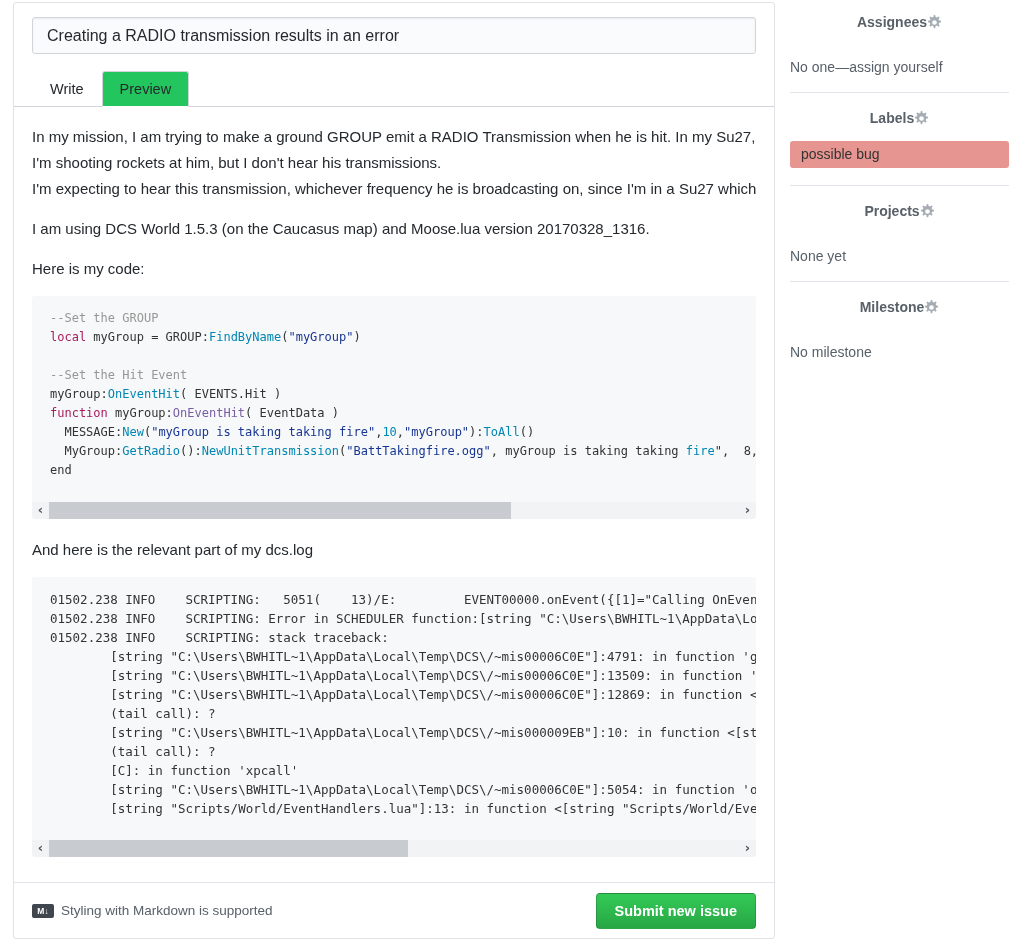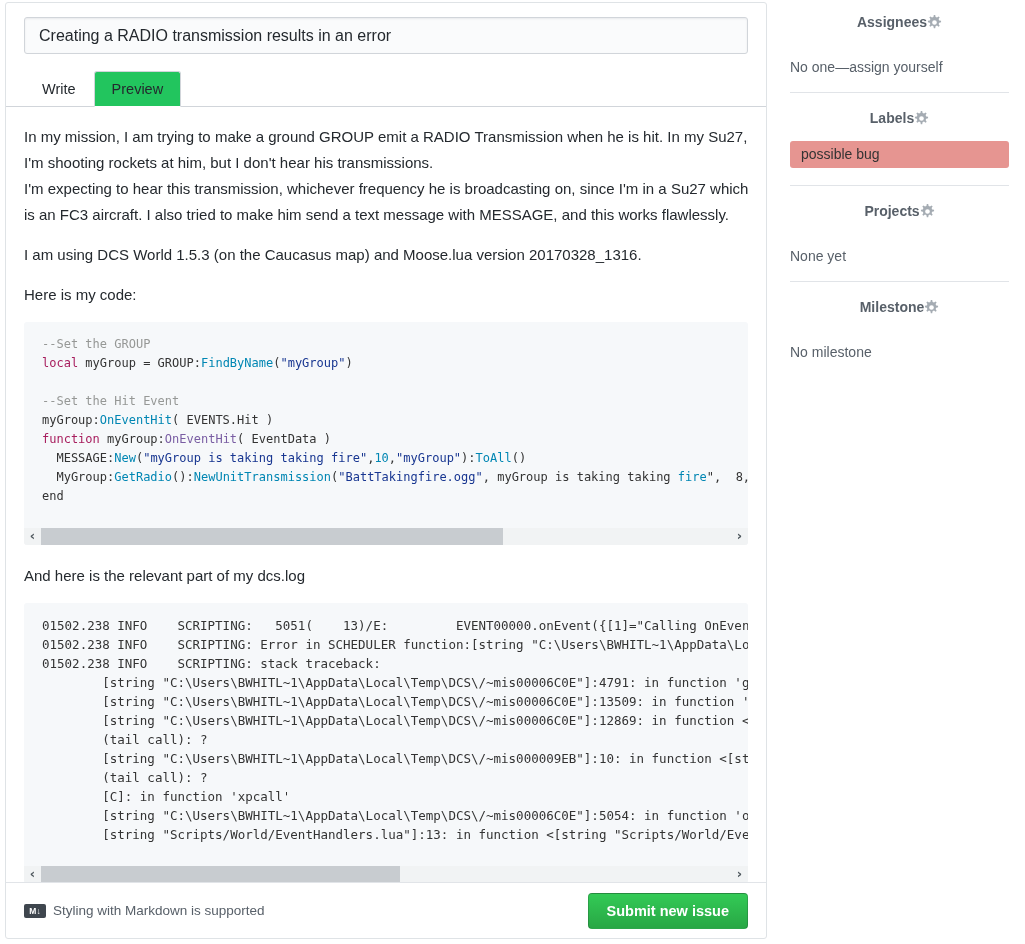--- a/index.html
+++ b/index.html
@@ -1,17 +1,17 @@
 <!DOCTYPE html>
 <html><head>
 <meta charset="utf-8">
 <style>
   html,body{margin:0;padding:0;background:#fff;width:1025px;height:944px;overflow:hidden;
     font-family:"Liberation Sans",sans-serif;-webkit-font-smoothing:antialiased;}
-  .main{position:absolute;left:5px;top:2px;width:762px;height:937px;box-sizing:border-box;
+  .main{position:absolute;left:13px;top:2px;width:762px;height:937px;box-sizing:border-box;
     border:1px solid #dfe3e6;border-radius:3px;display:flex;flex-direction:column;background:#fff;}
   .title-wrap{padding:14px 18px 0;}
   .title-input{width:100%;box-sizing:border-box;height:37px;padding:0 14px;
     font-family:"Liberation Sans",sans-serif;font-size:16px;color:#24292e;background:#fafbfc;
     border:1px solid #d1d5da;border-radius:3px;outline:none;box-shadow:inset 0 1px 2px rgba(27,31,35,.075);}
   .tabnav{margin-top:16px;padding-left:18px;border-bottom:1px solid #d1d5da;display:flex;}
   .tab{font-size:14.5px;color:#24292e;padding:9px 17px;position:relative;top:1px;cursor:pointer;
     border:1px solid transparent;border-radius:3px 3px 0 0;background:transparent;}
   .tab.active{background:#22c55e;border-color:#d1d5da;border-bottom-color:#fff;}
   .preview{flex:1;padding:17px 18px 0;overflow:hidden;}
@@ -62,21 +62,20 @@
   </div>
   <div class="tabnav">
     <span class="tab">Write</span>
     <span class="tab active">Preview</span>
   </div>
   <div class="preview">
     <div class="para">
         <div>In my mission, I am trying to make a ground GROUP emit a RADIO Transmission when he is hit. In my Su27,</div>
         <div>I'm shooting rockets at him, but I don't hear his transmissions.</div>
         <div>I'm expecting to hear this transmission, whichever frequency he is broadcasting on, since I'm in a Su27 which</div>
-        <div>is an FC3 aircraft. I also tried to make him send a text message with MESSAGE, and this works flawlessly.</div>
       </div>
     <div class="para">
       <div>I am using DCS World 1.5.3 (on the Caucasus map) and Moose.lua version 20170328_1316.</div>
     </div>
     <div class="para">
       <div>Here is my code:</div>
     </div>
 
     <div class="codeblock">
       <div class="code lua">

